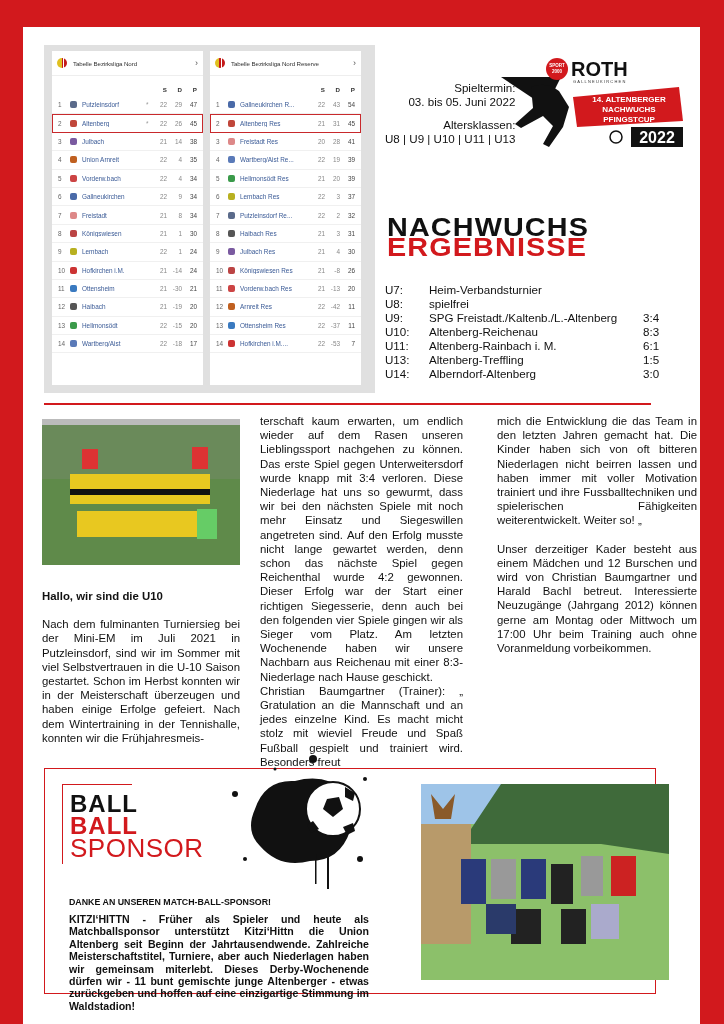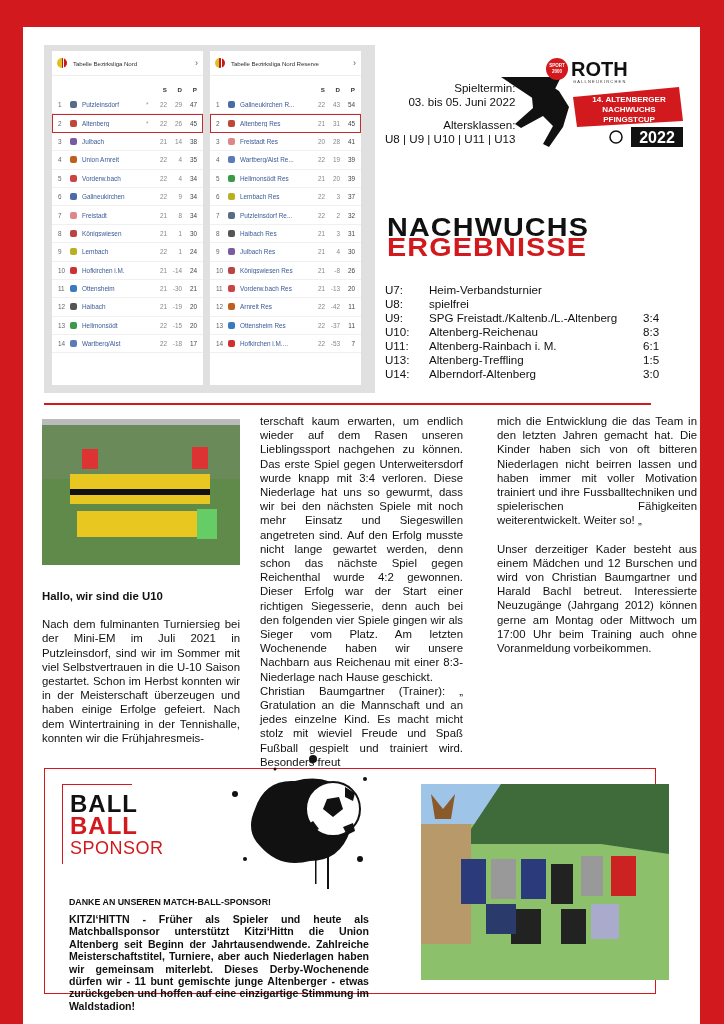--- a/index.html
+++ b/index.html
@@ -41,21 +41,21 @@
   .col2{left:237px;top:387px;width:203px;}
   .col3{left:459px;top:387px;width:200px;margin-left:15px;}
   .gap{height:14px;}
   
   .sbox{position:absolute;left:21px;top:741px;width:612px;height:226px;border:1.5px solid #d2191d;box-sizing:border-box;}
   .sbox .inner-line{position:absolute;left:17px;top:15px;width:70px;height:1px;background:#d2191d;}
   .sbox .inner-vline{position:absolute;left:17px;top:15px;width:1px;height:80px;background:#d2191d;}
   .sp-title{position:absolute;left:25px;top:24px;font-weight:bold;line-height:22px;}
   .sp-title .a{font-size:24px;color:#111;letter-spacing:1px;}
   .sp-title .b{font-size:24px;color:#d2191d;letter-spacing:1px;}
-  .sp-title .c{font-size:18px;color:#d2191d;font-weight:normal;letter-spacing:0.5px;}
+  .sp-title .c{font-size:26px;color:#d2191d;font-weight:normal;letter-spacing:0.5px;}
   .splash{position:absolute;left:170px;top:-20px;width:170px;height:140px;}
   .sp-thanks{position:absolute;left:24px;top:127px;font-size:9.6px;font-weight:bold;transform:scaleX(0.92);transform-origin:left;}
   .sp-text{position:absolute;left:24px;top:144px;width:300px;font-size:10.6px;line-height:12.4px;font-weight:bold;text-align:justify;}
   .photo2{position:absolute;left:376px;top:15px;width:248px;height:196px;}
 </style>
 </head>
 <body>
 
 <div class="page">
 

